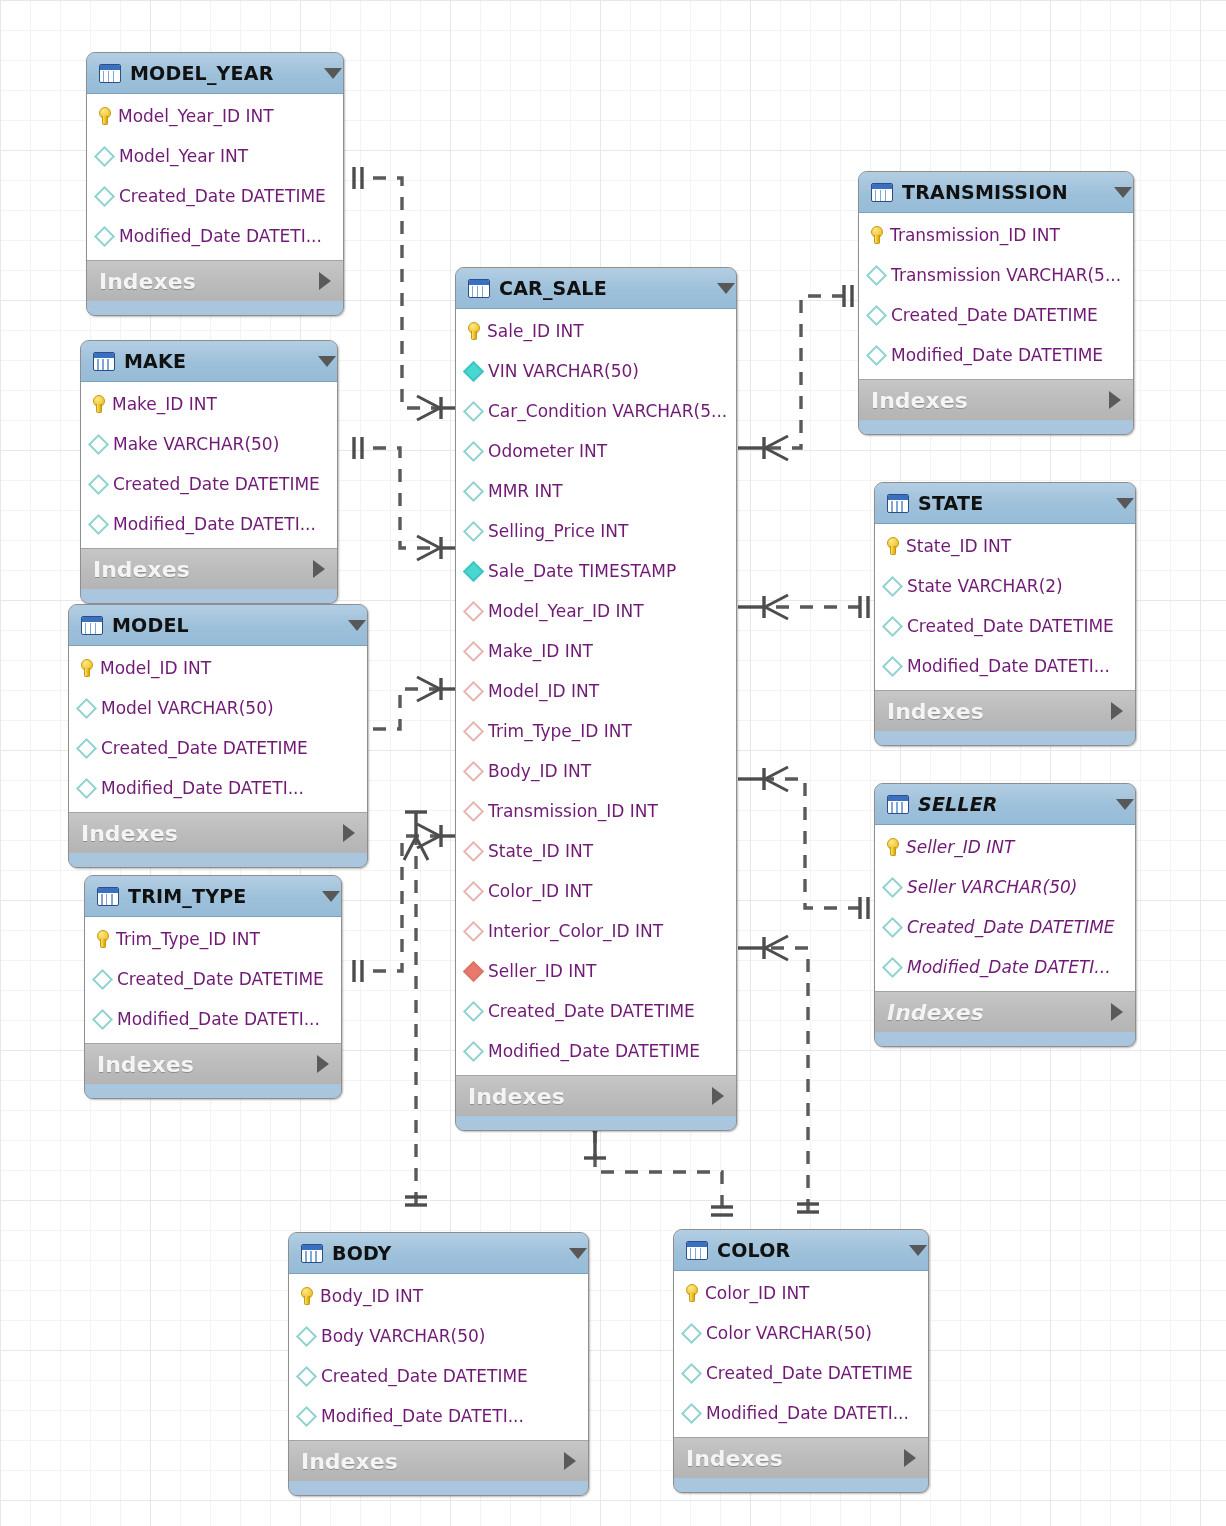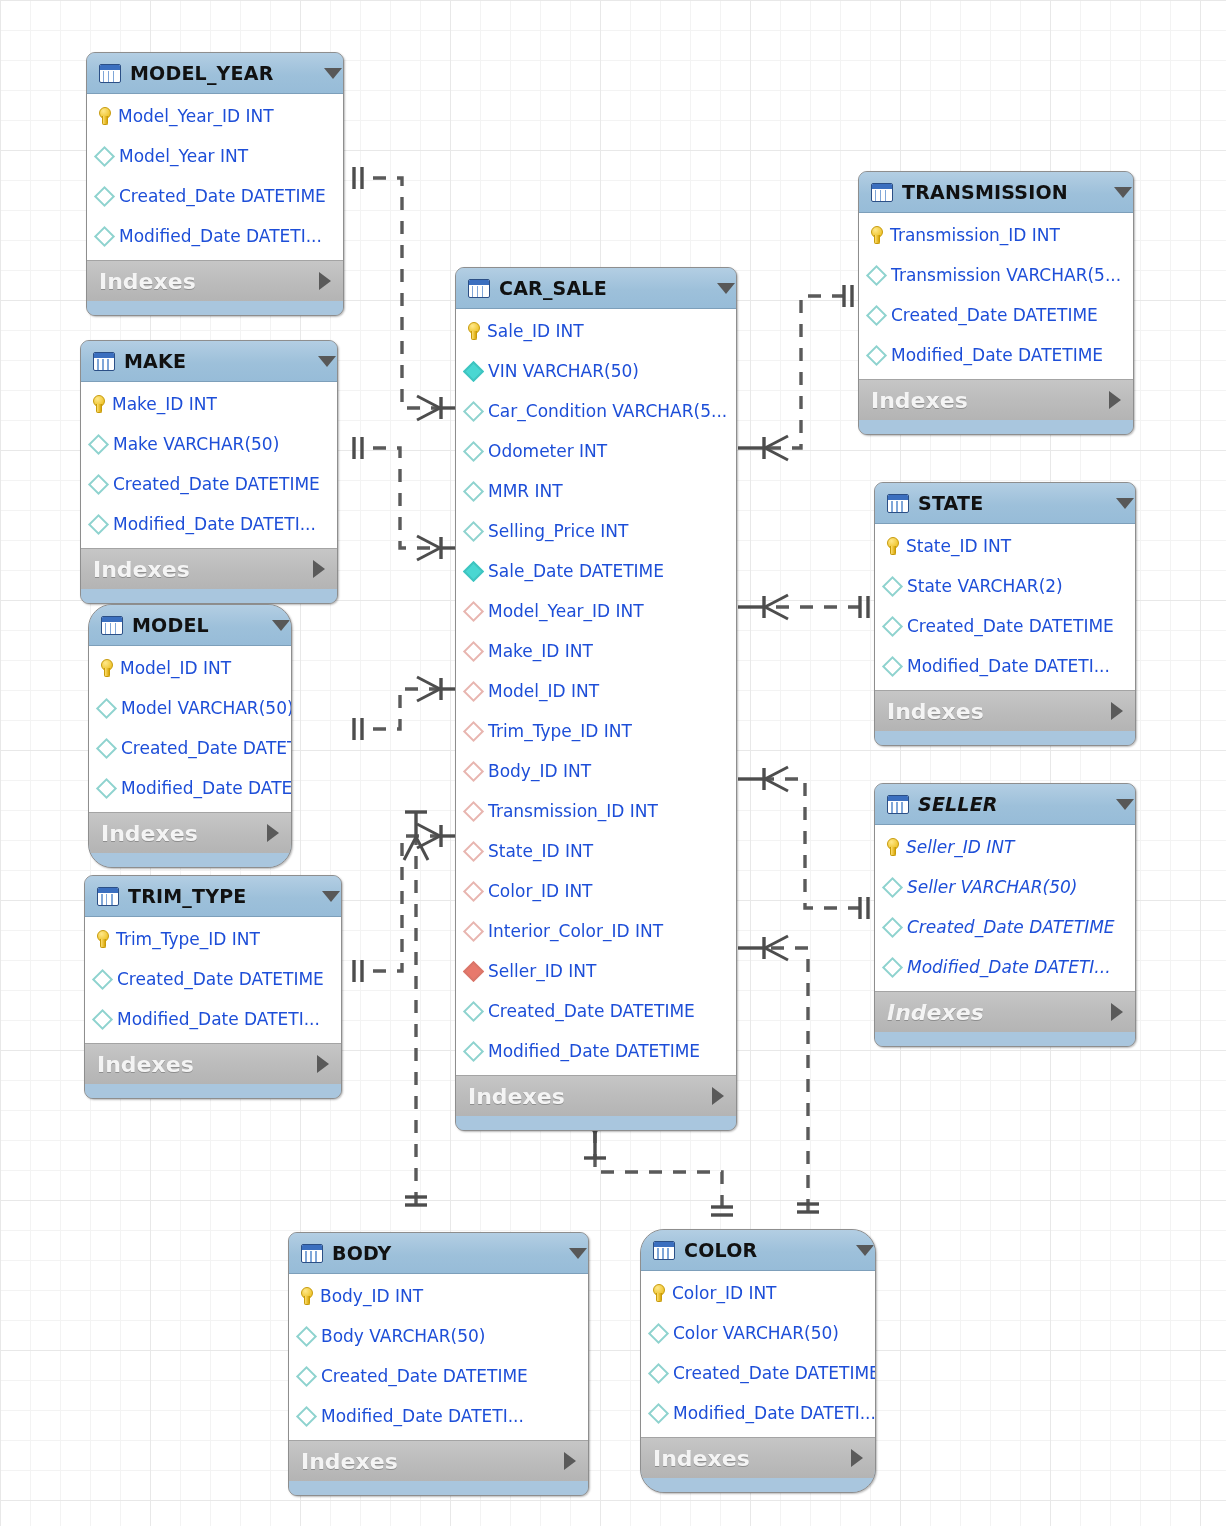--- a/index.html
+++ b/index.html
@@ -57,21 +57,21 @@
     width:0;height:0;flex:0 0 auto;
     border-left:9px solid transparent;border-right:9px solid transparent;
     border-top:11px solid #585858;
   }
   .cols{background:#ffffff;padding:2px 0 4px 0;}
   .col{
     display:flex;align-items:center;gap:7px;
     height:40px;padding:0 8px 0 10px;font-size:17px;color:#1b1b4f;
     white-space:nowrap;
   }
-  .col .lbl{color:#1d4ed8;}
+  .col .lbl{color:#701a75;}
   
   .ic-key{
     width:14px;height:20px;flex:0 0 auto;position:relative;
   }
   .ic-key::before{
     content:"";position:absolute;left:2px;top:1px;width:10px;height:10px;border-radius:50%;
     background:radial-gradient(circle at 35% 30%,#ffe88a,#e8b70d);
     border:1px solid #c79a09;
   }
   .ic-key::after{
@@ -237,21 +237,21 @@
             <span class="ic-dia d-hollow"></span>
             <span class="lbl">Modified_Date DATETI...</span>
           </div>
         </div>
         <div class="idx">
           <span class="idx-lbl">Indexes</span>
           <span class="idx-arrow"></span>
         </div>
         <div class="foot"></div>
       </div>
-      <div class="tbl" style="left: 88px; top: 604px; width: 204px; border-radius: 24px;">
+      <div class="tbl" style="left: 68px; top: 604px; width: 300px;">
         <div class="tbl-hdr">
           <span class="tbl-ico"></span>
           <span class="tbl-name">MODEL</span>
           <span class="caret"></span>
         </div>
         <div class="cols">
           <div class="col">
             <span class="ic-key"></span>
             <span class="lbl">Model_ID INT</span>
           </div>
@@ -326,21 +326,21 @@
           <div class="col">
             <span class="ic-dia d-hollow"></span>
             <span class="lbl">MMR INT</span>
           </div>
           <div class="col">
             <span class="ic-dia d-hollow"></span>
             <span class="lbl">Selling_Price INT</span>
           </div>
           <div class="col">
             <span class="ic-dia d-filled"></span>
-            <span class="lbl">Sale_Date DATETIME</span>
+            <span class="lbl">Sale_Date TIMESTAMP</span>
           </div>
           <div class="col">
             <span class="ic-dia d-fk"></span>
             <span class="lbl">Model_Year_ID INT</span>
           </div>
           <div class="col">
             <span class="ic-dia d-fk"></span>
             <span class="lbl">Make_ID INT</span>
           </div>
           <div class="col">
@@ -503,21 +503,21 @@
             <span class="ic-dia d-hollow"></span>
             <span class="lbl">Modified_Date DATETI...</span>
           </div>
         </div>
         <div class="idx">
           <span class="idx-lbl">Indexes</span>
           <span class="idx-arrow"></span>
         </div>
         <div class="foot"></div>
       </div>
-      <div class="tbl" style="left: 640px; top: 1229px; width: 236px; border-radius: 24px;">
+      <div class="tbl" style="left: 673px; top: 1229px; width: 256px;">
         <div class="tbl-hdr">
           <span class="tbl-ico"></span>
           <span class="tbl-name">COLOR</span>
           <span class="caret"></span>
         </div>
         <div class="cols">
           <div class="col">
             <span class="ic-key"></span>
             <span class="lbl">Color_ID INT</span>
           </div>

